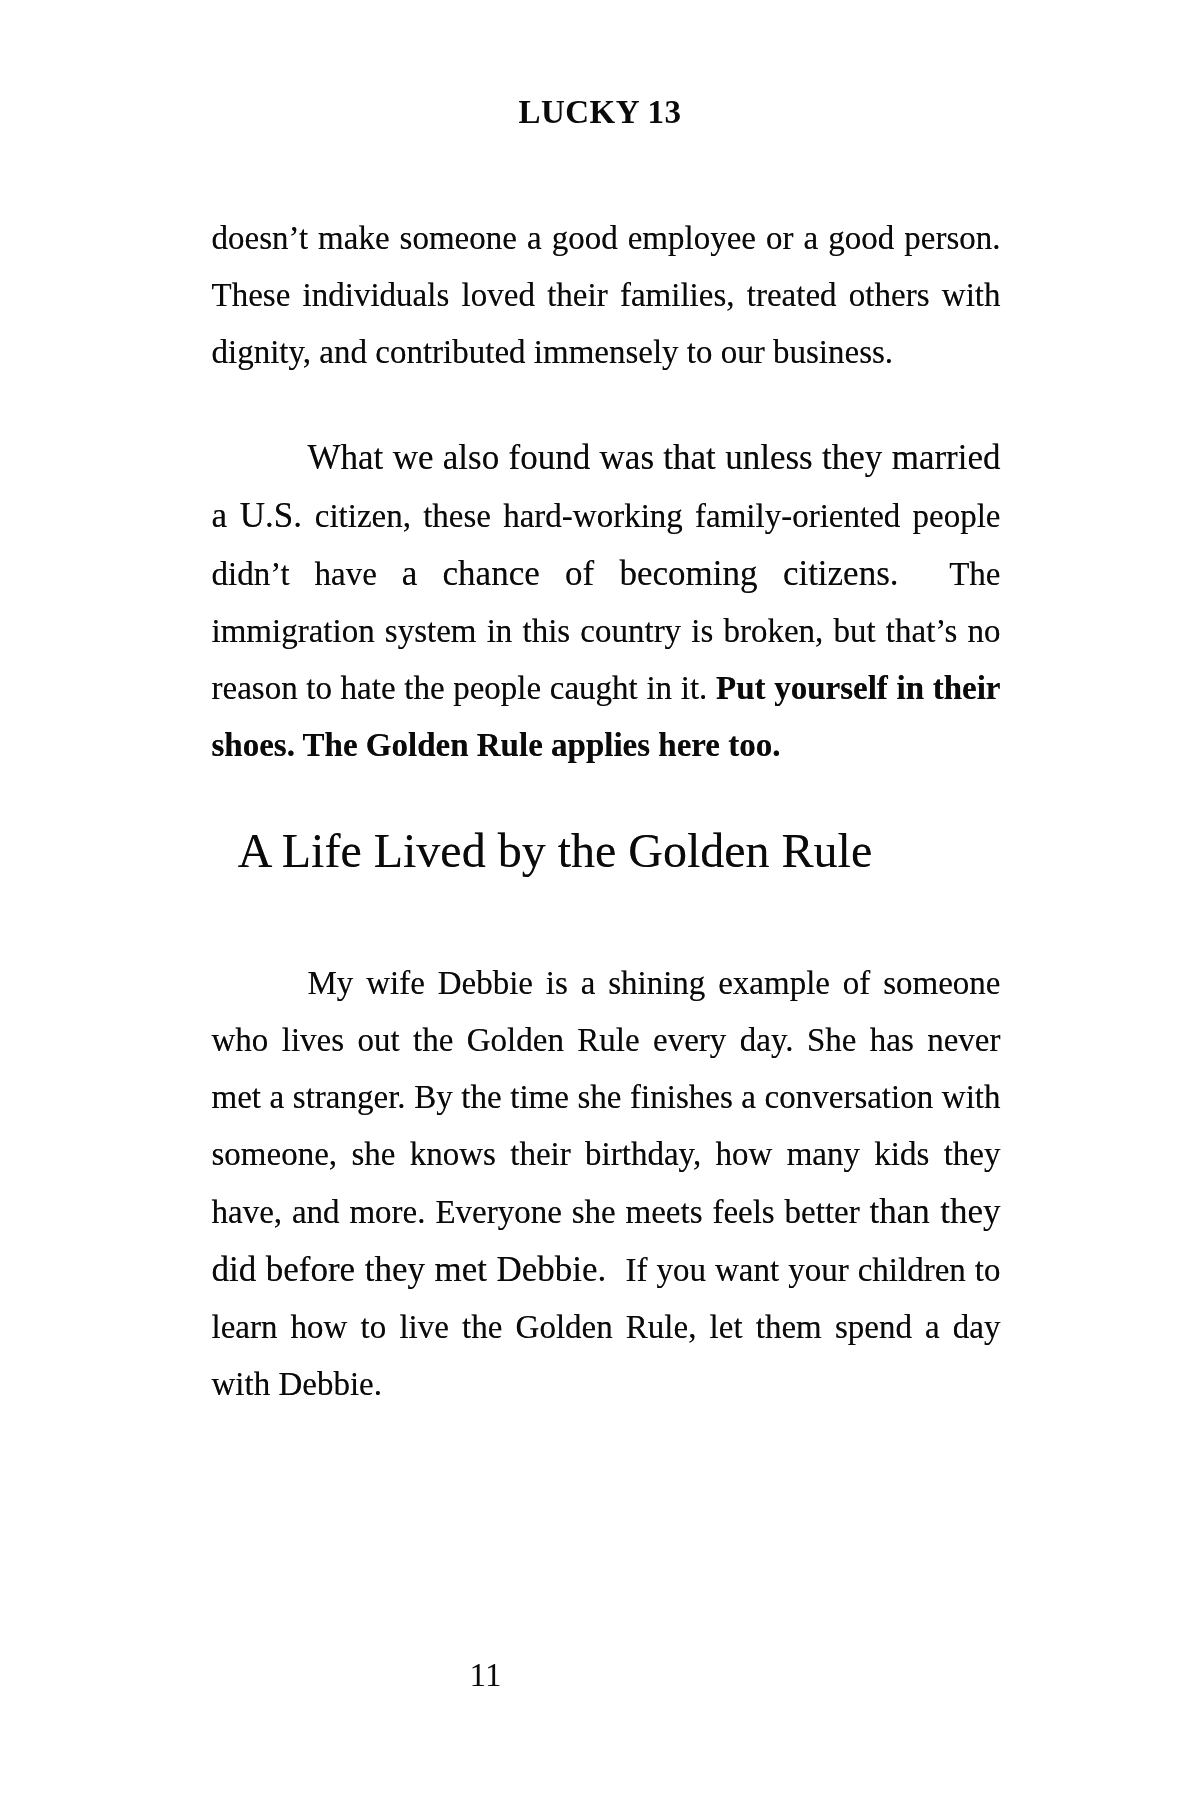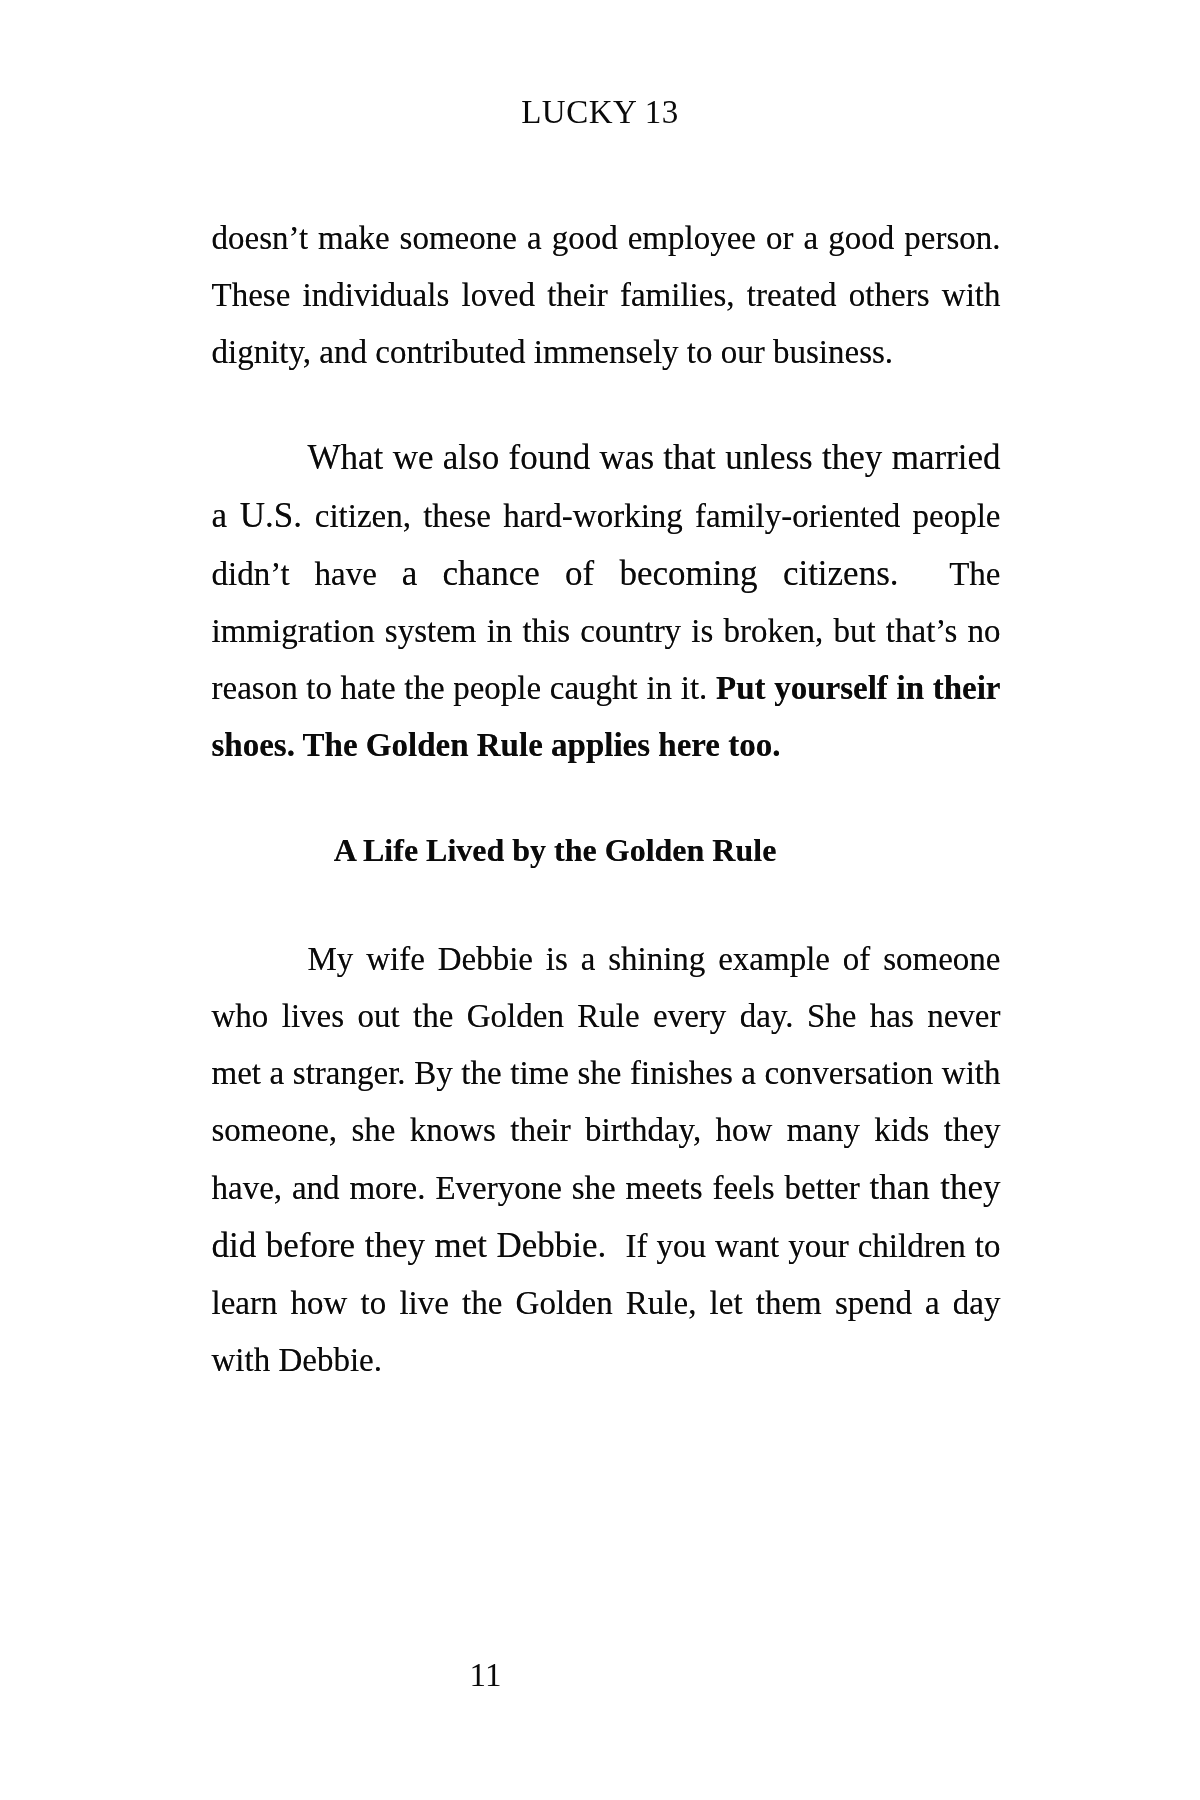--- a/index.html
+++ b/index.html
@@ -19,38 +19,39 @@
     width: 801px;
     margin: 0 auto;
     padding-top: 92px;
   }
   .running-head {
     text-align: center;
     font-size: 33px;
     line-height: 40px;
     margin: 0 0 78px 0;
     letter-spacing: 0.5px;
+    font-weight: bold;
   }
   .body-text p.para {
     font-size: 33px;
     line-height: 57px;
     text-align: justify;
     margin: 0 0 48px 12px;
     text-shadow: 0 0 0.5px rgba(0,0,0,0.55);
   }
   .body-text p.para.indent {
     text-indent: 96px;
   }
   .section-heading {
-    font-size: 32px;
+    font-size: 48px;
     line-height: 57px;
-    font-weight: bold;
+    font-weight: normal;
     text-align: center;
     padding-right: 90px;
-    margin: 24px 0 52px 0;
+    margin: 24px 0 76px 0;
     text-shadow: 0 0 0.5px rgba(0,0,0,0.55);
   }
   .seg-small {
     font-size: 35px;
   }
   .seg-bold {
     font-weight: bold;
   }
   .page-number {
     position: absolute;

